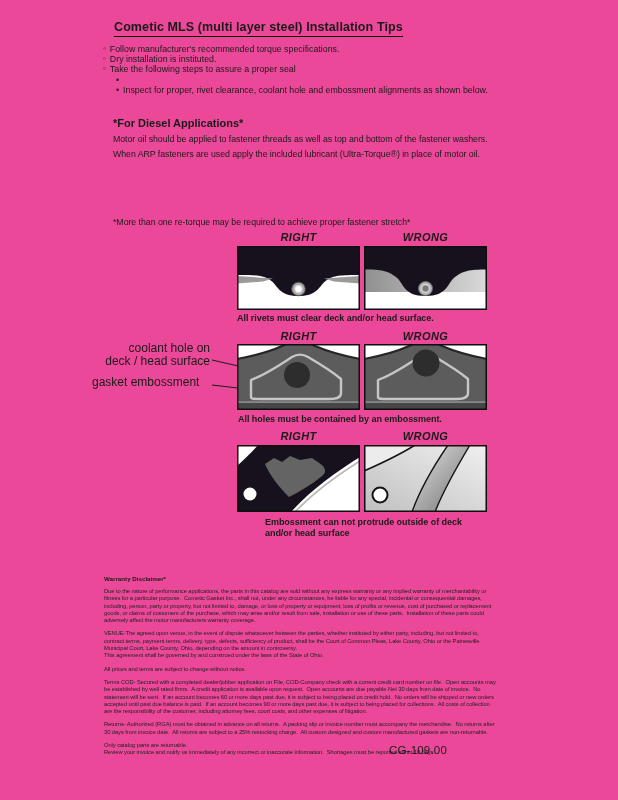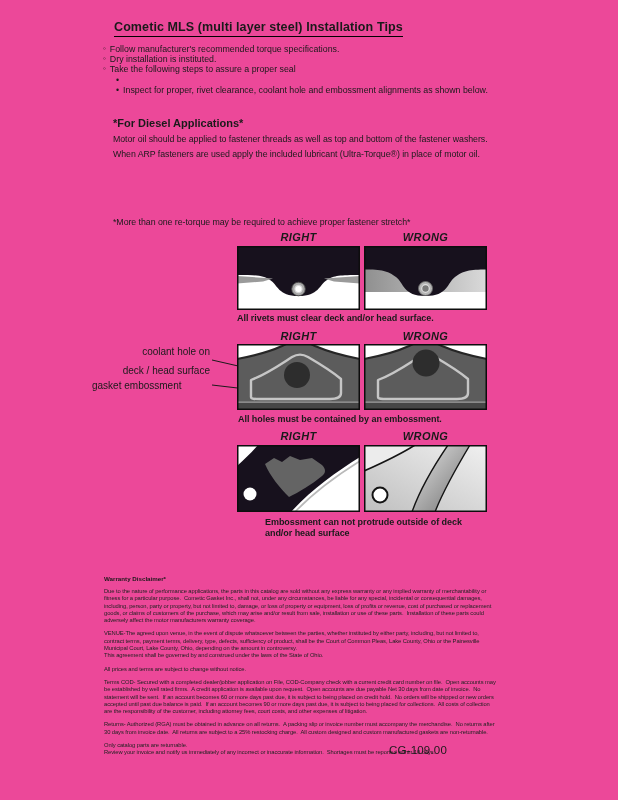--- a/index.html
+++ b/index.html
@@ -29,21 +29,21 @@
   .diesel-heading{position:absolute;left:113px;top:117px;font-size:11px;font-weight:bold;}
   .para{position:absolute;left:113px;font-size:8.8px;line-height:15px;white-space:pre;letter-spacing:-.05px;}
   .para1{top:132px;}
   .para2{top:163px;}
   .note{top:206px;margin-top:9px;}
 
   .rw-label{position:absolute;width:123px;text-align:center;font-size:11px;font-weight:bold;letter-spacing:.4px;font-style:italic;}
   .panel{position:absolute;width:123px;display:block;}
   .caption{position:absolute;font-size:9px;font-weight:bold;line-height:11px;letter-spacing:-.05px;white-space:pre;}
 
-  .ann{position:absolute;font-size:10px;line-height:19px;white-space:pre;}
+  .ann{position:absolute;font-size:12px;line-height:13px;white-space:pre;}
   .ann-coolant{left:92px;top:342px;width:118px;text-align:right;}
   .ann-gasket{left:92px;top:376px;width:118px;}
   .ann-lines{position:absolute;left:92px;top:338px;}
 
   .legal{position:absolute;left:104px;top:575px;width:430px;}
   .legal h3{font-size:6.2px;margin-bottom:6px;}
   .legal p{font-size:5.8px;line-height:7.3px;letter-spacing:-.08px;white-space:pre;margin-bottom:6px;color:#222;}
 
   .footer-code{position:absolute;left:389px;top:744px;font-size:11.5px;letter-spacing:.2px;}
 </style>

